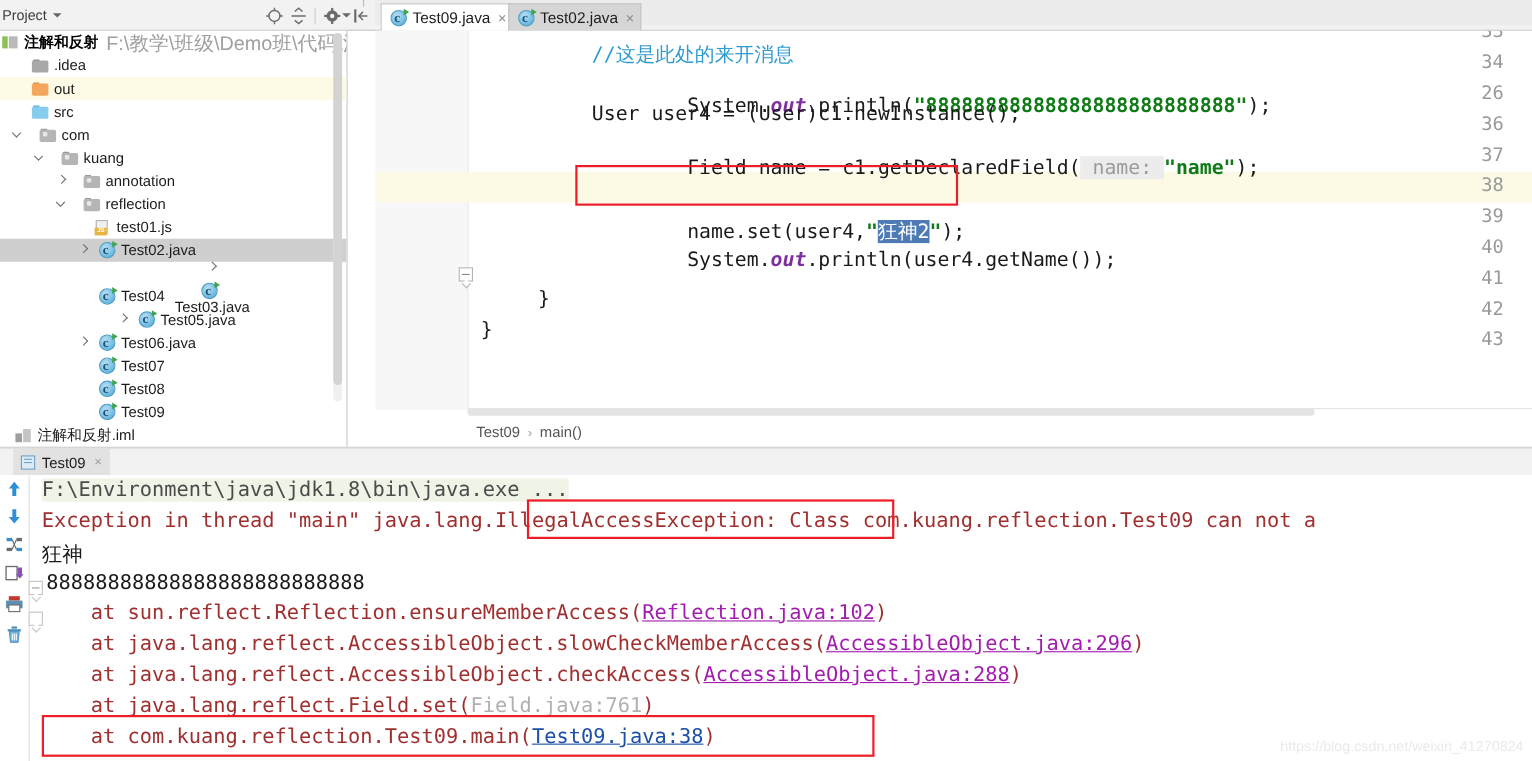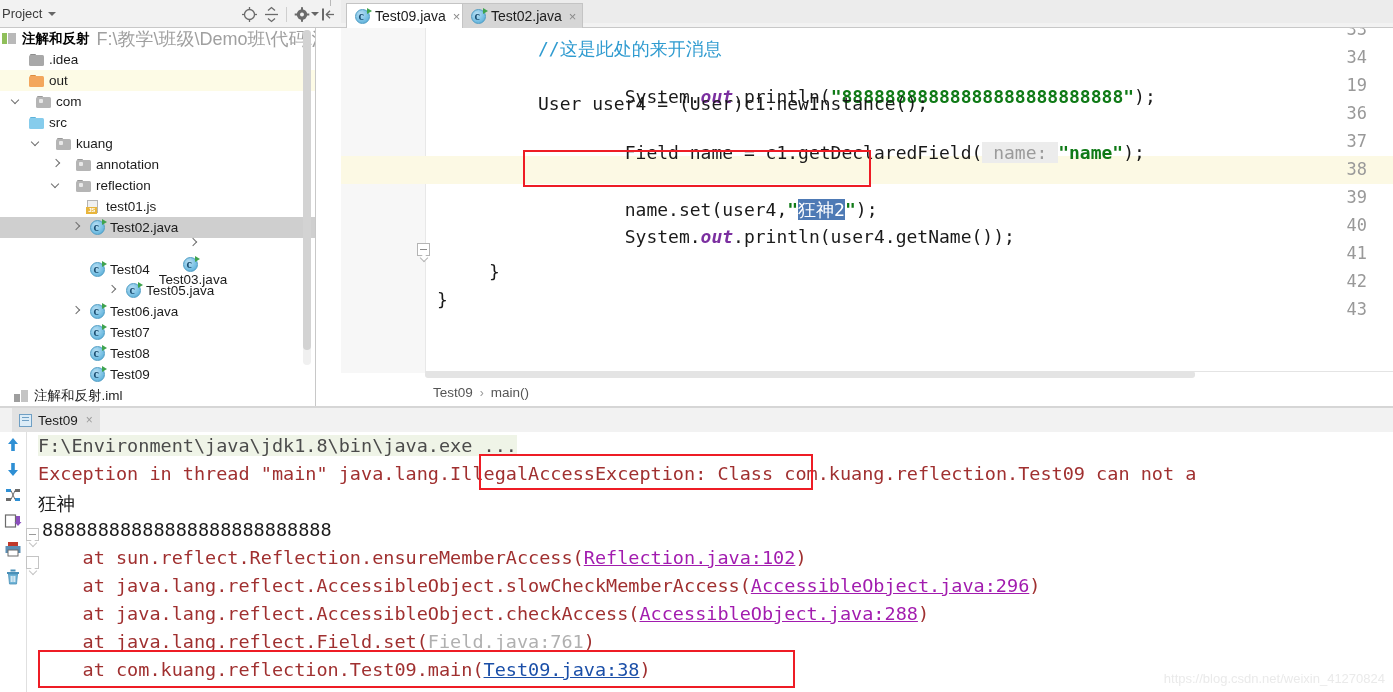--- a/index.html
+++ b/index.html
@@ -368,39 +368,39 @@
 
     <div class="tree-row out-hl" style="padding-left:18px;">
       <span class="arrow"></span>
       <span class="folder orange">
           <span class="tabtop"></span>
           <span class="body"></span>
         </span>
       <span>out</span>
     </div>
 
+    <div class="tree-row" style="padding-left:18px;">
+      <span class="arrow"></span>
+      <span class="folder blue">
+          <span class="tabtop"></span>
+          <span class="body"></span>
+        </span>
+      <span>src</span>
+    </div>
+
     <div class="tree-row" style="padding-left:11px;">
       <span class="arrow down"></span>
       <span style="width:14px;flex:0 0 14px;"></span>
       <span class="folder pkg">
           <span class="tabtop"></span>
           <span class="body"></span>
         </span>
       <span>com</span>
     </div>
 
-    <div class="tree-row" style="padding-left:18px;">
-      <span class="arrow"></span>
-      <span class="folder blue">
-          <span class="tabtop"></span>
-          <span class="body"></span>
-        </span>
-      <span>src</span>
-    </div>
-
     <div class="tree-row" style="padding-left:31px;">
       <span class="arrow down"></span>
       <span style="width:14px;flex:0 0 14px;"></span>
       <span class="folder pkg">
           <span class="tabtop"></span>
           <span class="body"></span>
         </span>
       <span>kuang</span>
     </div>
 
@@ -494,21 +494,21 @@
   </div>
 
   <div class="editor">
     <div class="gutter"></div>
     <div class="gutter-sep"></div>
 
     <div class="hl-row" style="top:128px;"></div>
 
     <div class="lnum" style="top:-9px;">33</div>
     <div class="lnum" style="top:19px;">34</div>
-    <div class="lnum" style="top:47px;">19</div>
+    <div class="lnum" style="top:47px;">26</div>
     <div class="lnum" style="top:75px;">36</div>
     <div class="lnum" style="top:103px;">37</div>
     <div class="lnum" style="top:131px;">38</div>
     <div class="lnum" style="top:159px;">39</div>
     <div class="lnum" style="top:187px;">40</div>
     <div class="lnum" style="top:215px;">41</div>
     <div class="lnum" style="top:243px;">42</div>
     <div class="lnum" style="top:271px;">43</div>
 
     <div class="fold-minus" style="left:76px; top:215px;"></div>

